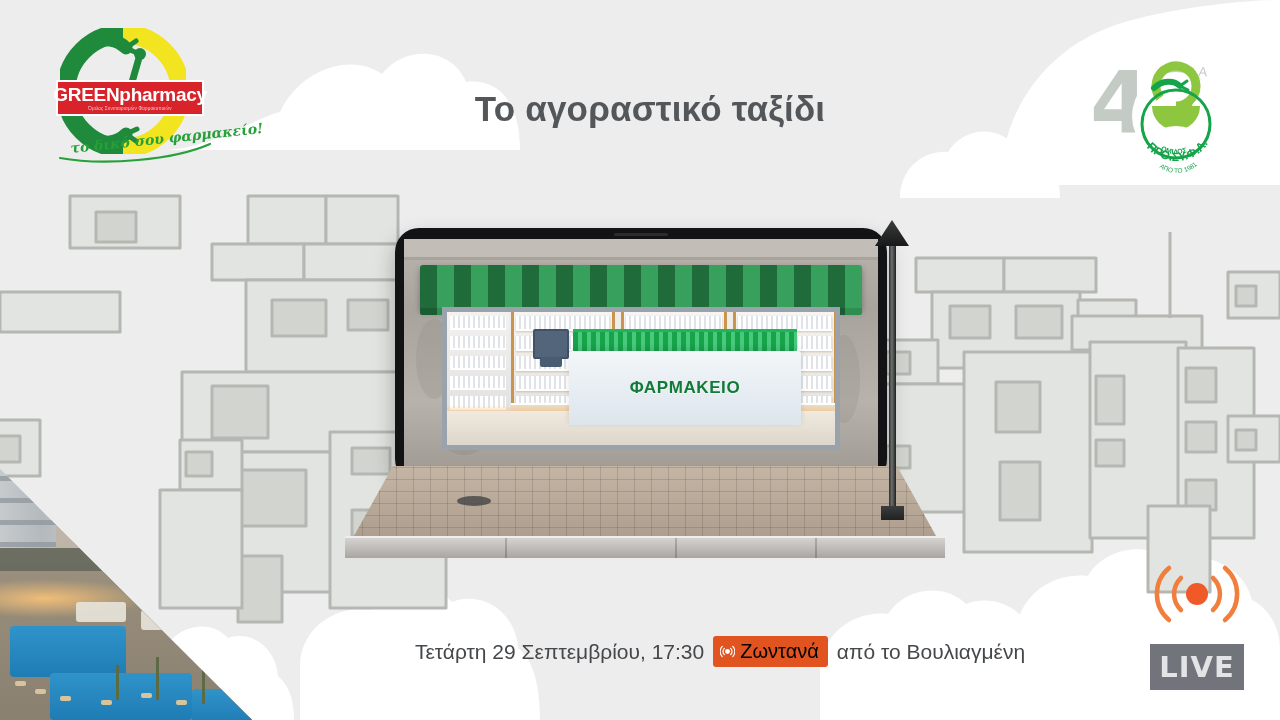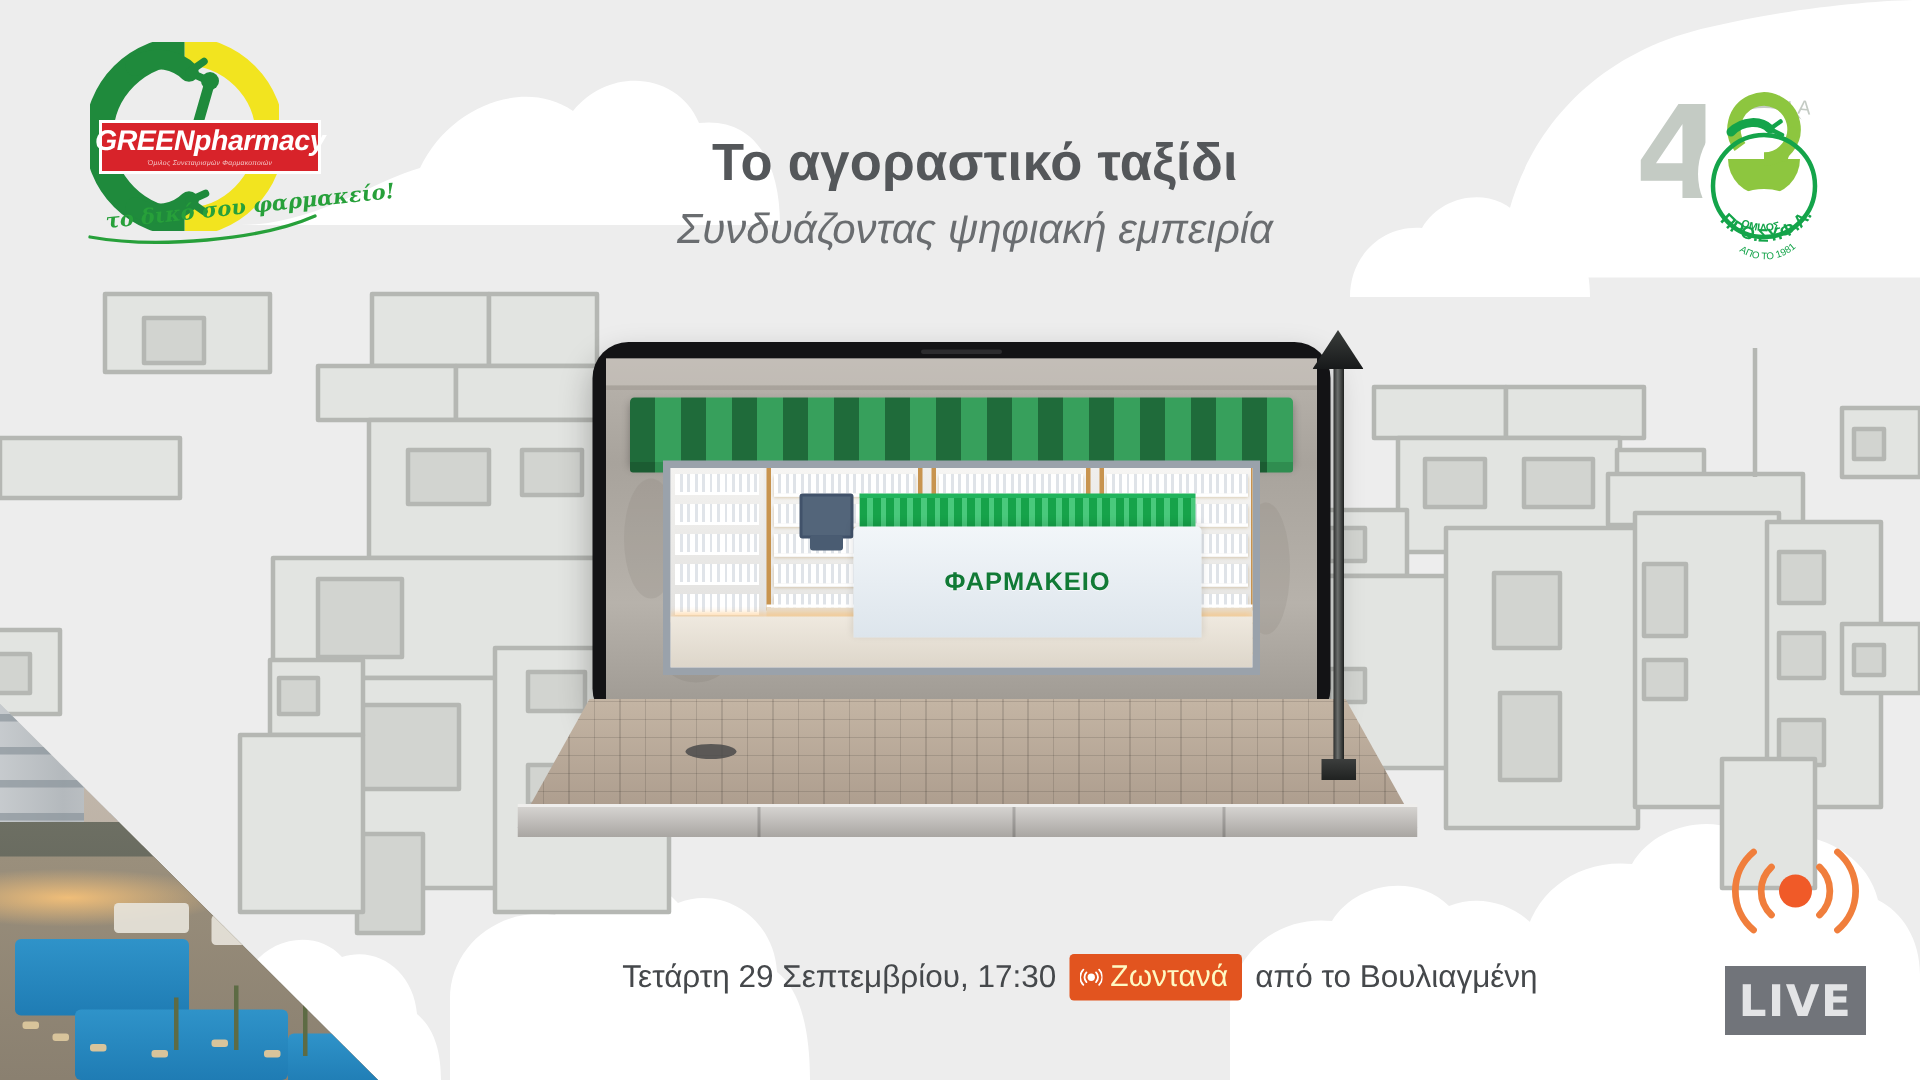--- a/index.html
+++ b/index.html
@@ -97,23 +97,23 @@
     letter-spacing:.2px;
   }
   .subtitle-line{
     font-size:28px; font-style:italic; color:#6a6d70; line-height:1.3; margin-top:4px;
   }
 
   
   .gp-logo{ position:absolute; left:34px; top:28px; width:180px; height:140px; }
   .gp-ring{ position:absolute; left:26px; top:0; width:126px; height:126px; }
   .gp-band{
-    position:absolute; left:32px; top:52px; width:148px; height:36px;
+    position:absolute; left:22px; top:52px; width:148px; height:36px;
     background:#d8232a; border:2px solid #fff;
-    display:flex; align-items:center; justify-content:center; flex-direction:column;font-style:italic;
+    display:flex; align-items:center; justify-content:center; flex-direction:column;
   }
   .gp-band .w1{ font-size:19px; font-weight:bold; color:#fff; letter-spacing:-.3px; line-height:1; }
   .gp-band .w2{ font-size:4.5px; color:#f3c9c9; letter-spacing:.2px; margin-top:2px; }
   .gp-tag{
     position:absolute; left:10px; top:92px; width:175px; height:46px;
   }
   .gp-tag .txt{
     font-family:"DejaVu Serif", serif; font-style:italic; font-weight:bold;
     font-size:14px; color:#27a03a; transform:rotate(-6deg);
     position:absolute; left:26px; top:10px; white-space:nowrap;
@@ -270,21 +270,21 @@
 
   
   .footer{
     position:absolute; left:340px; top:636px; width:760px; text-align:center;
   }
   .f-line1{
     font-size:21px; color:#45484b; display:flex; align-items:center;
     justify-content:center; gap:9px; line-height:1.3;
   }
   .live-badge{
-    background:#e2541f; color:#fef9c3; font-size:20px; padding:2px 9px 3px 7px;
+    background:#e2541f; color:#000000; font-size:20px; padding:2px 9px 3px 7px;
     border-radius:3px; display:inline-flex; align-items:center; gap:5px;
   }
   .f-line2{
     font-size:25px; font-weight:bold; color:#3b3e41; margin-top:5px; letter-spacing:.1px;
   }
 
   
   .live-widget{ position:absolute; right:28px; bottom:30px; width:108px; height:132px; }
   .live-widget .icon{ position:absolute; left:10px; top:0; width:86px; height:72px; }
   .live-widget .box{
@@ -471,21 +471,20 @@
       <textPath href="#acroArc" startOffset="10%">ΠΡΟ.ΣΥ.Φ.Α.Π.Ε.</textPath>
     </text>
     <path id="sinceArc" d="M70 132 A30 30 0 0 0 124 132" fill="none"></path>
     <text font-family="Liberation Sans, sans-serif" font-size="6.5" fill="#14a44a">
       <textPath href="#sinceArc" startOffset="22%">ΑΠΟ ΤΟ 1981</textPath>
     </text>
   </svg>
 
   <div class="title-wrap">
     <div class="title-line">Το αγοραστικό ταξίδι</div>
-    <div class="subtitle-line">Συνδυάζοντας ψηφιακή εμπειρία</div>
   </div>
 
   <div class="scene">
 
     <div class="phone">
       <div class="screen">
         <div class="wall"></div>
         <svg class="wall-spots" viewBox="0 0 474 233" preserveAspectRatio="none">
           <rect x="0" y="0" width="474" height="18" fill="#cdc8c1"></rect>
           <rect x="0" y="18" width="474" height="3" fill="#9d988f"></rect>

